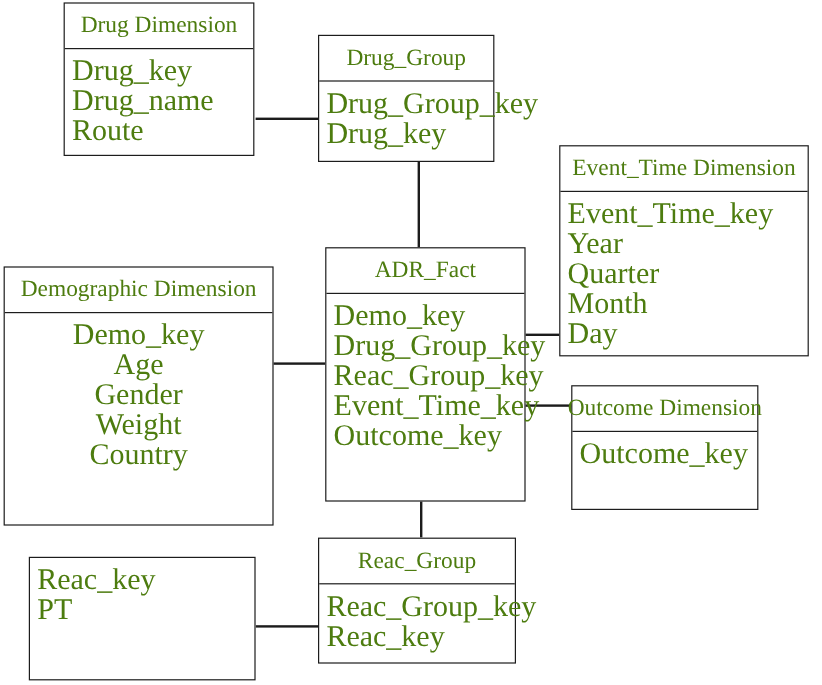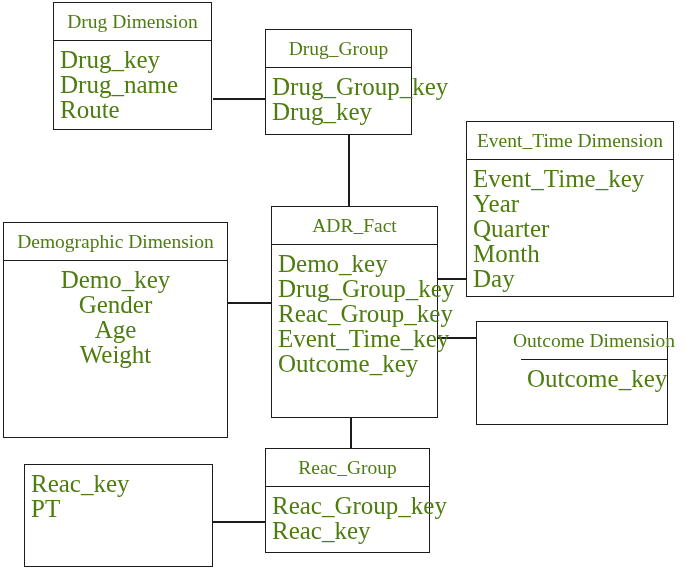--- a/index.html
+++ b/index.html
@@ -72,38 +72,39 @@
       <div class="entity-field">Quarter</div>
       <div class="entity-field">Month</div>
       <div class="entity-field">Day</div>
     </div>
   </div>
 
   <div class="entity" style="left:3px; top:222px; width:225px; height:216px;text-align:center;">
     <div class="entity-header">Demographic Dimension</div>
     <div class="entity-body">
       <div class="entity-field">Demo_key</div>
+      <div class="entity-field">Age</div>
       <div class="entity-field">Gender</div>
-      <div class="entity-field">Age</div>
       <div class="entity-field">Weight</div>
+      <div class="entity-field">Country</div>
     </div>
   </div>
 
   <div class="entity" style="left:271px; top:206px; width:167px; height:212px;">
     <div class="entity-header">ADR_Fact</div>
     <div class="entity-body">
       <div class="entity-field">Demo_key</div>
       <div class="entity-field">Drug_Group_key</div>
       <div class="entity-field">Reac_Group_key</div>
       <div class="entity-field">Event_Time_key</div>
       <div class="entity-field">Outcome_key</div>
     </div>
   </div>
 
-  <div class="entity" style="left:476px; top:321px; width:192px; height:104px;padding-left:44px;">
+  <div class="entity" style="left:476px; top:321px; width:156px; height:104px;">
     <div class="entity-header">Outcome Dimension</div>
     <div class="entity-body">
       <div class="entity-field">Outcome_key</div>
     </div>
   </div>
 
   <div class="entity" style="left:24px; top:464px; width:189px; height:103px;">
     <div class="entity-body">
       <div class="entity-field">Reac_key</div>
       <div class="entity-field">PT</div>

